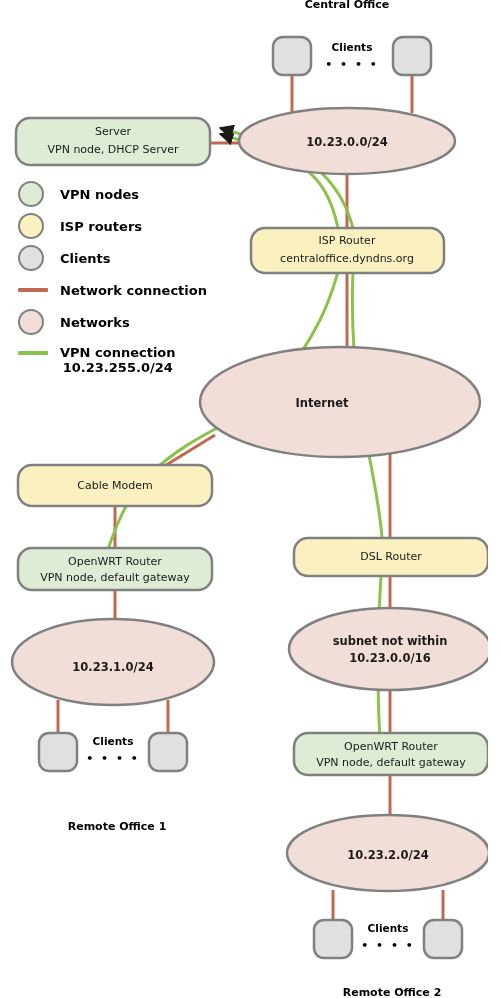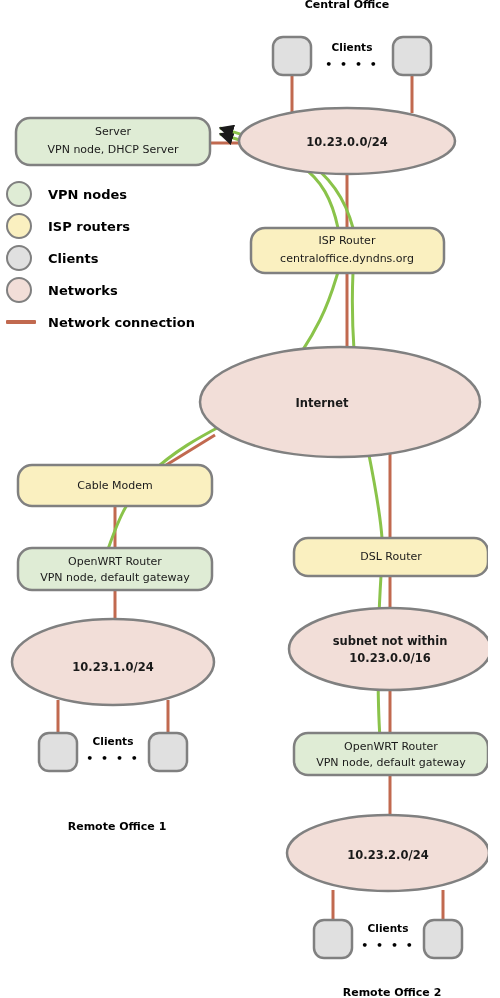--- a/index.html
+++ b/index.html
@@ -62,21 +62,21 @@
     font-weight: bold;
     fill: #000000;
     text-anchor: middle;
     dominant-baseline: middle;
     letter-spacing: 2px;
   }
 
   
   #legend {
     position: absolute;
-    left: 6px;
+    left: 18px;
     top: 178px;
     z-index: 3;
     width: 225px;
     text-align: center;
   }
   .leg-row {
     display: flex;
     align-items: center;
     height: 32px;
   }
@@ -285,28 +285,37 @@
 
     <div class="leg-row">
       <span class="leg-sw">
         <span class="leg-shape" style="background:#e0e0e0"></span>
       </span>
       <span class="leg-txt">Clients</span>
     </div>
 
     <div class="leg-row">
       <span class="leg-sw">
+        <span class="leg-line" style="background:#c1694f"></span>
+      </span>
+      <span class="leg-txt">Network connection</span>
+    </div>
+
+    <div class="leg-row">
+      <span class="leg-sw">
         <span class="leg-shape" style="background:#f2ded8"></span>
       </span>
       <span class="leg-txt">Networks</span>
     </div>
 
-    <div class="leg-row">
-      <span class="leg-sw">
-        <span class="leg-line" style="background:#c1694f"></span>
-      </span>
-      <span class="leg-txt">Network connection</span>
-    </div>
-
+    <div class="leg-row tall">
+      <span class="leg-sw">
+        <span class="leg-line" style="background:#8ac34a"></span>
+      </span>
+      <span style="padding-left:6px">
+        <span class="leg-txt" style="padding-left:0;display:block">VPN connection</span>
+        <span class="leg-txt" style="padding-left:0;display:block">10.23.255.0/24</span>
+      </span>
+    </div>
 
   </div>
 
 </div>
 
 </body></html>

